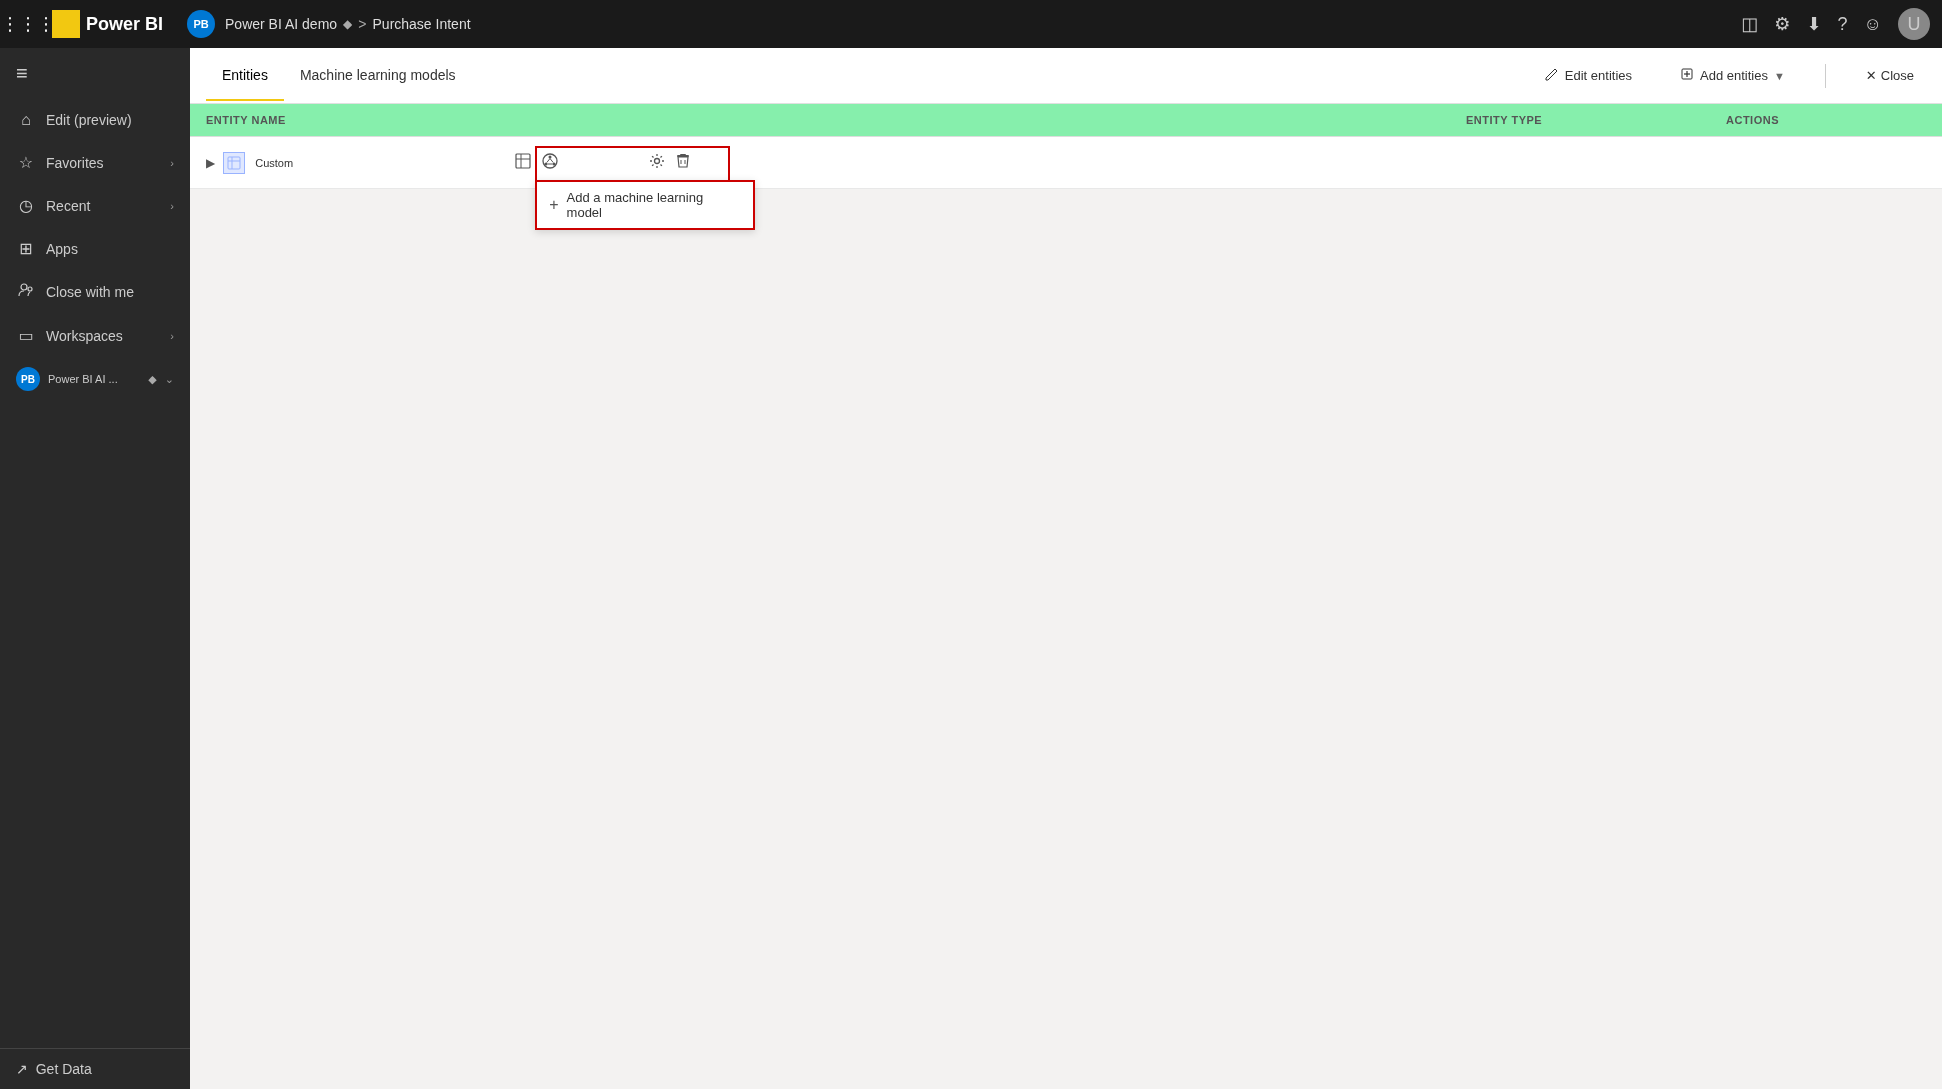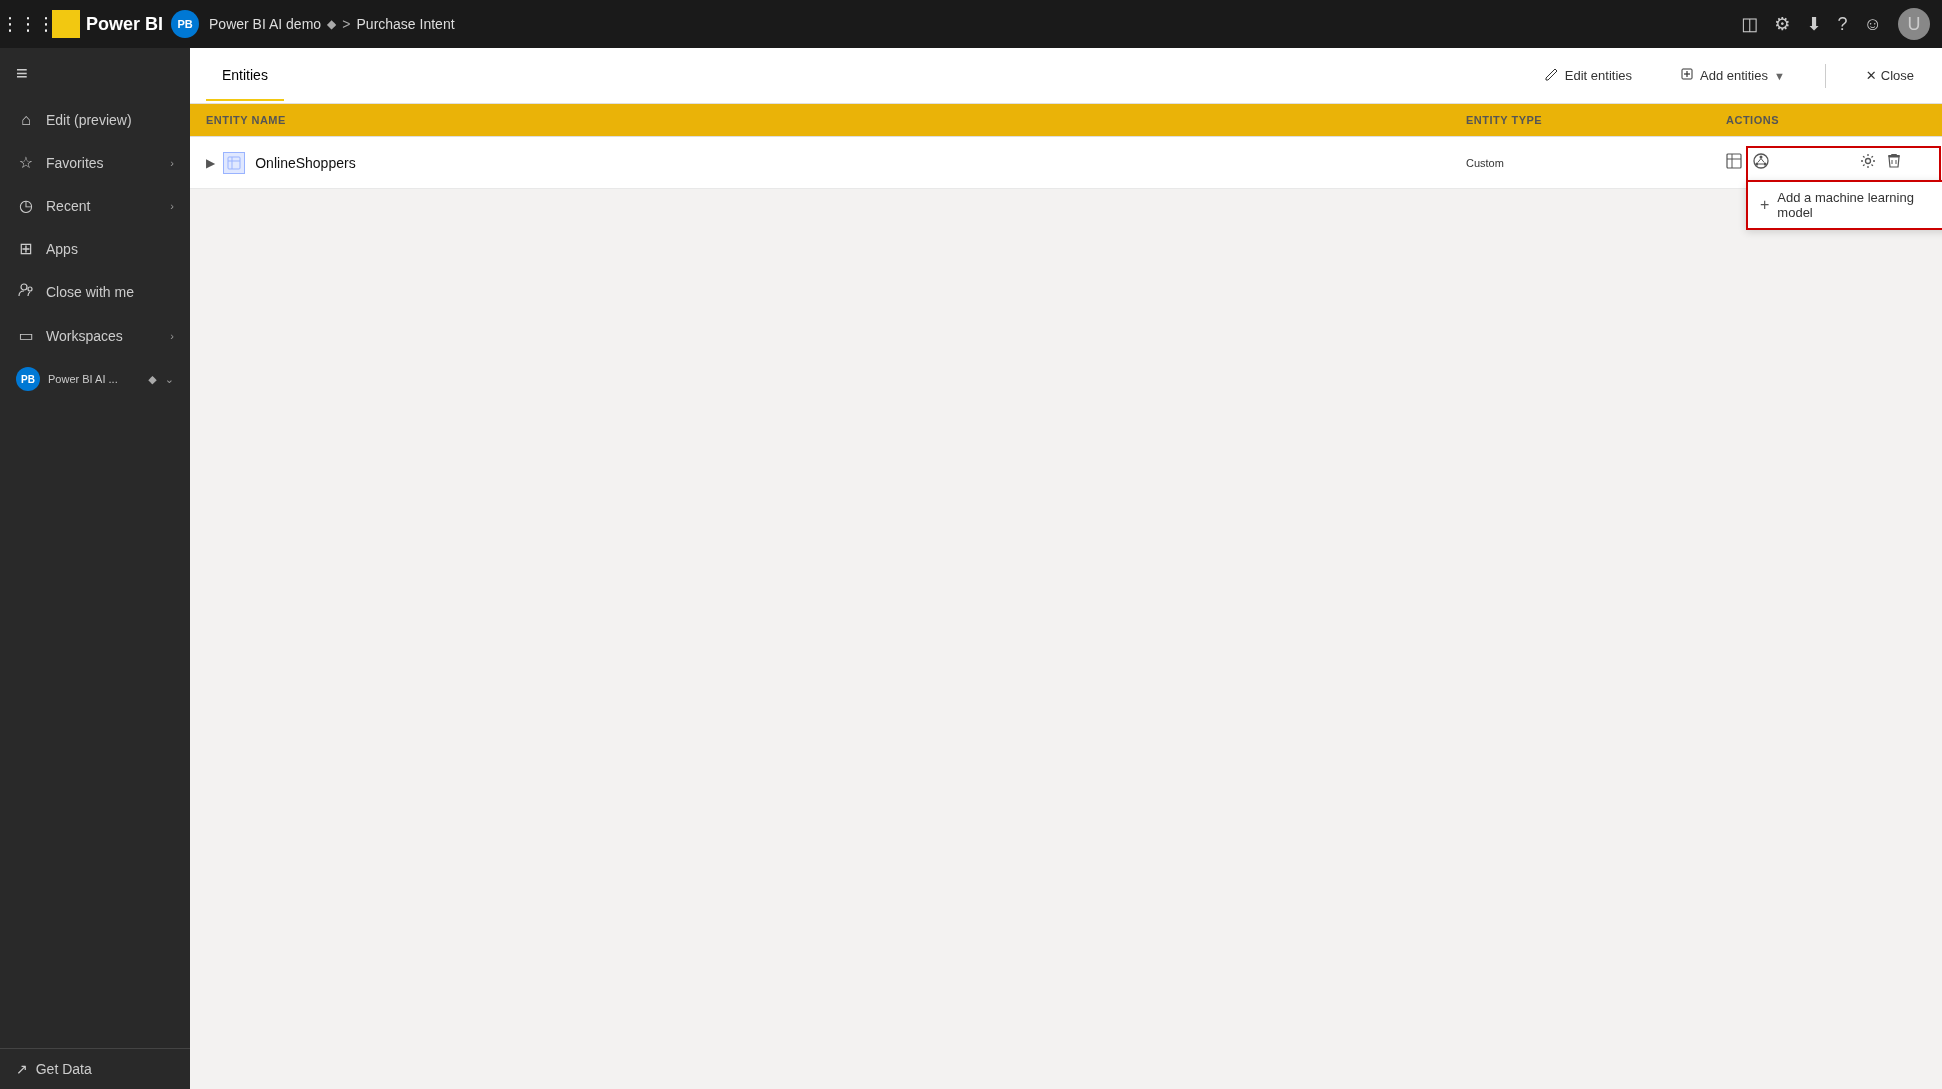--- a/index.html
+++ b/index.html
@@ -20,21 +20,21 @@
       display: flex; align-items: center; justify-content: center;
       cursor: pointer;
       color: #fff;
       font-size: 18px;
     }
     .topbar-logo {
       display: flex; align-items: center; gap: 6px;
       color: #fff;
       font-size: 18px;
       font-weight: 600;
-      margin-right: 0;
+      margin-right: 16px;
     }
     .topbar-logo .logo-icon {
       width: 28px; height: 28px;
       background: #f2c811;
       display: flex; align-items: center; justify-content: center;
       font-size: 14px; font-weight: bold; color: #1a1a1a;
     }
     .topbar-breadcrumb {
       display: flex; align-items: center; gap: 6px;
       color: #ccc;
@@ -195,21 +195,21 @@
     
     .table-area {
       padding: 0;
       flex: 1;
       overflow: auto;
     }
     .table-header-row {
       display: flex;
       align-items: center;
       padding: 10px 16px;
-      background: #eab308;
+      background: #86efac;
       border-bottom: 1px solid #ddd;
       font-size: 11px;
       font-weight: 600;
       color: #555;
       letter-spacing: 0.5px;
       text-transform: uppercase;
     }
     .col-entity-name { flex: 1; }
     .col-entity-type { width: 260px; }
     .col-actions { width: 200px; }
@@ -365,20 +365,23 @@
         <span>Get Data</span>
       </div>
     </div>
   </div>
 
   <div class="content-area">
 
     <div class="content-toolbar">
       <div class="tab-item active">
         <span>Entities</span>
+      </div>
+      <div class="tab-item">
+        <span>Machine learning models</span>
       </div>
       <div class="toolbar-spacer"></div>
       <div class="toolbar-actions">
         <button class="toolbar-btn">
           <span class="btn-icon">
             <svg width="14" height="14" viewBox="0 0 14 14">
               <path d="M1 11L10 2l2 2L3 13H1v-2z" stroke="#333" stroke-width="1" fill="none"></path>
             </svg>
           </span>
           <span>Edit entities</span>
@@ -411,21 +414,20 @@
 
       <div class="table-row">
         <span class="row-expand">▶</span>
         <div class="row-entity-icon">
           <svg width="14" height="14" viewBox="0 0 14 14">
             <rect x="1" y="1" width="12" height="12" rx="1" fill="#e0e8ff" stroke="#99b3ff" stroke-width="1"></rect>
             <line x1="1" y1="5" x2="13" y2="5" stroke="#99b3ff" stroke-width="1"></line>
             <line x1="5" y1="1" x2="5" y2="13" stroke="#99b3ff" stroke-width="1"></line>
           </svg>
         </div>
-        <span class="row-entity-name">OnlineShoppers</span>
         <div class="row-entity-type">Custom</div>
         <div class="row-actions">
 
           <span class="action-icon" title="View">
             <svg width="16" height="16" viewBox="0 0 16 16">
               <rect x="1" y="1" width="14" height="14" rx="1" fill="none" stroke="#555" stroke-width="1.2"></rect>
               <line x1="1" y1="6" x2="15" y2="6" stroke="#555" stroke-width="1"></line>
               <line x1="6" y1="1" x2="6" y2="15" stroke="#555" stroke-width="1"></line>
             </svg>
           </span>

